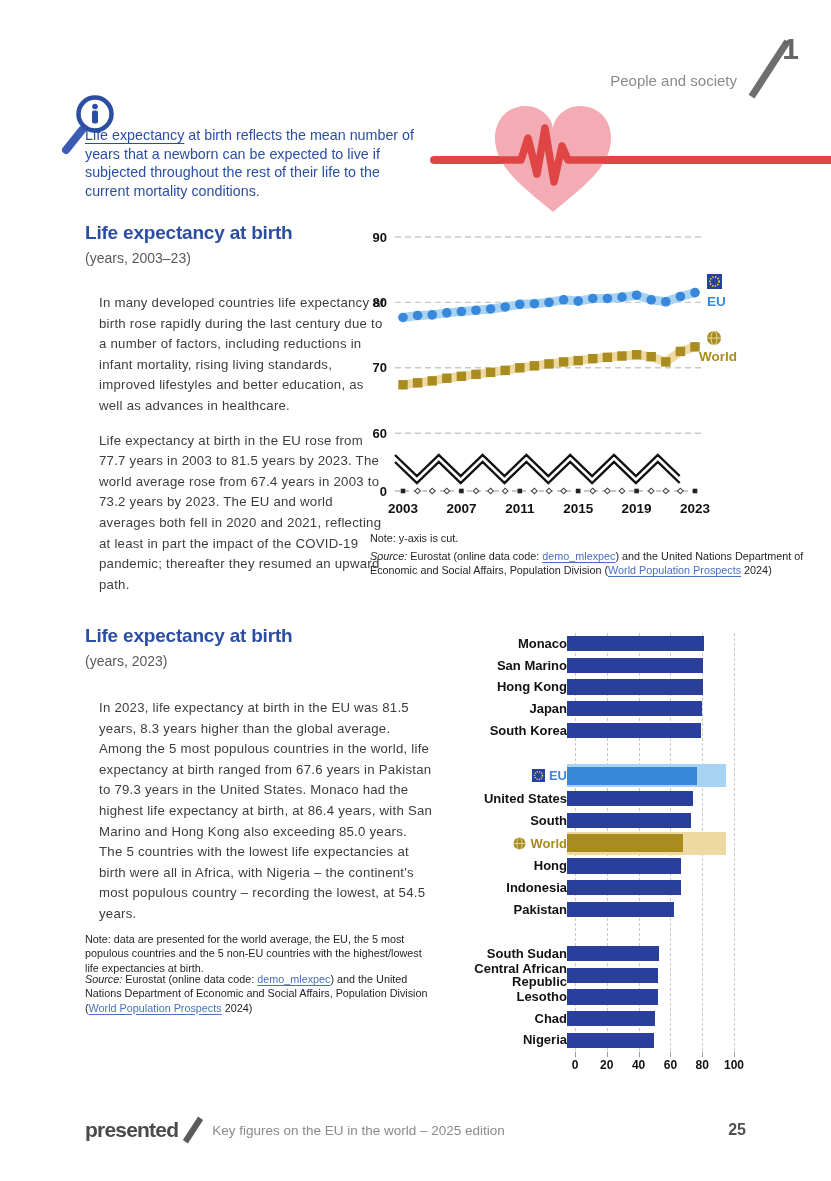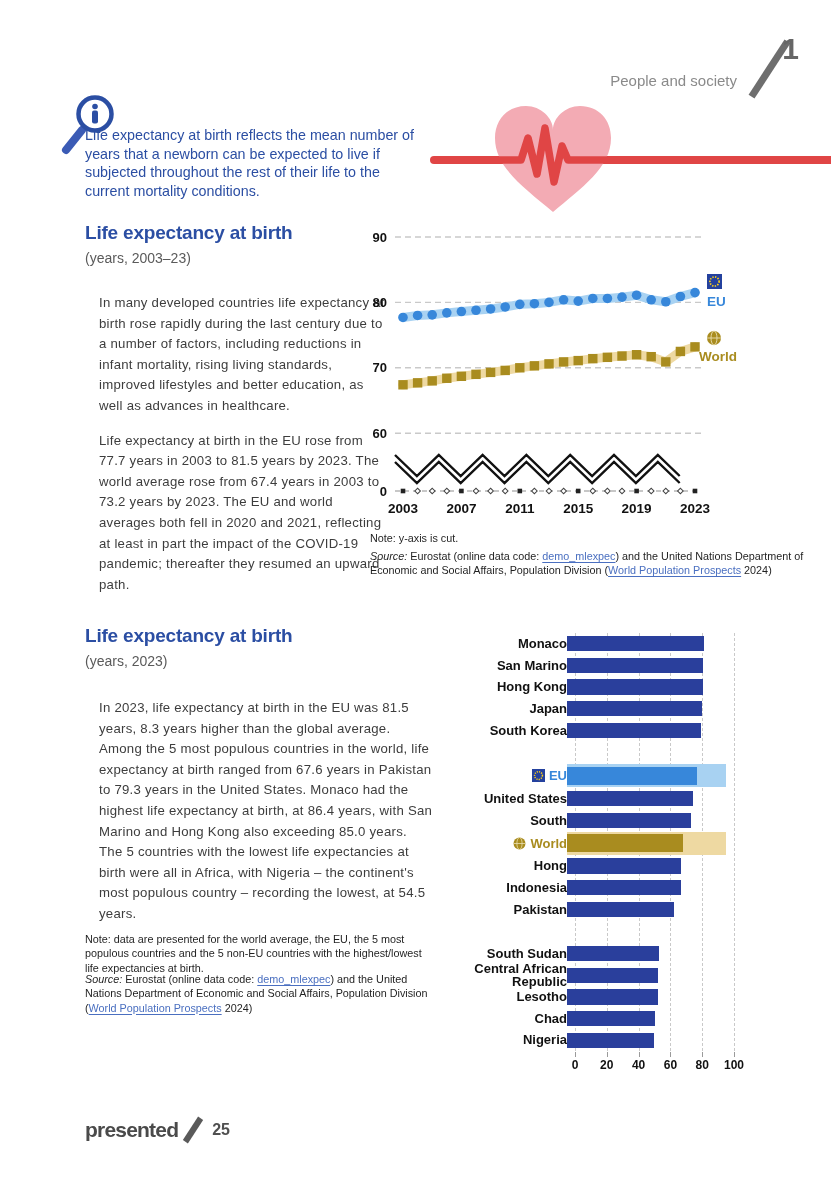--- a/index.html
+++ b/index.html
@@ -11,21 +11,21 @@
   
   .chapter-label { position:absolute; top:72px; right:94px; font-size:15px; color:#8a8a8a; }
   .chapter-slash { position:absolute; top:36px; right:58px; width:7px; height:66px; background:#6e6e6e; transform:rotate(33deg); }
   .chapter-number { position:absolute; top:32px; right:32px; font-size:30px; font-weight:bold; color:#666; }
   
   .red-line { position:absolute; top:156px; left:430px; width:401px; height:8px; background:#e04545; border-radius:4px 0 0 4px; }
   .heart-svg { position:absolute; top:94px; left:487px; }
   
   .magnifier { position:absolute; top:90px; left:60px; }
   .definition { position:absolute; top:126px; left:85px; width:330px; font-size:14.3px; line-height:1.3; color:#2b4ea3; }
-  .definition .hl { text-underline-offset:3px; }
+  .definition .hl { text-decoration:underline; text-underline-offset:3px; }
   
   .sec-title { position:absolute; left:85px; font-size:19px; font-weight:bold; color:#2b4ea3; letter-spacing:-0.2px; }
   .sec-sub   { position:absolute; left:85px; font-size:14px; color:#5a5a5a;text-align:center; }
   .body-copy { position:absolute; left:85px; font-size:13.2px; line-height:1.56; letter-spacing:0.25px; color:#3d3d3d; }
   .body-copy p { margin:0 0 14px 14px; }
   
   .note-block { position:absolute; font-size:10.8px; line-height:1.32; color:#1f1f1f; }
   .src-block  { position:absolute; font-size:10.8px; line-height:1.32; color:#1f1f1f; }
   .src-block i { font-style:italic; }
   .src-block a { color:#4a6fc0; text-decoration:underline; text-underline-offset:2px; cursor:pointer; }
@@ -375,16 +375,17 @@
         <div class="axis-tick" style="left: 262.2px;"></div>
         <span class="axis-num" style="left: 262.2px;">80</span>
         <div class="axis-tick" style="left: 294px;"></div>
         <span class="axis-num" style="left: 294px;">100</span>
       </div>
     </div>
 
   <div class="footer">
     <span class="footer-logo">presented</span>
     <span class="footer-slash"></span>
+    <span class="footer-edition">Key figures on the EU in the world – 2025 edition</span>
     <span class="footer-page">25</span>
   </div>
 
 </div>
 
 </body></html>

